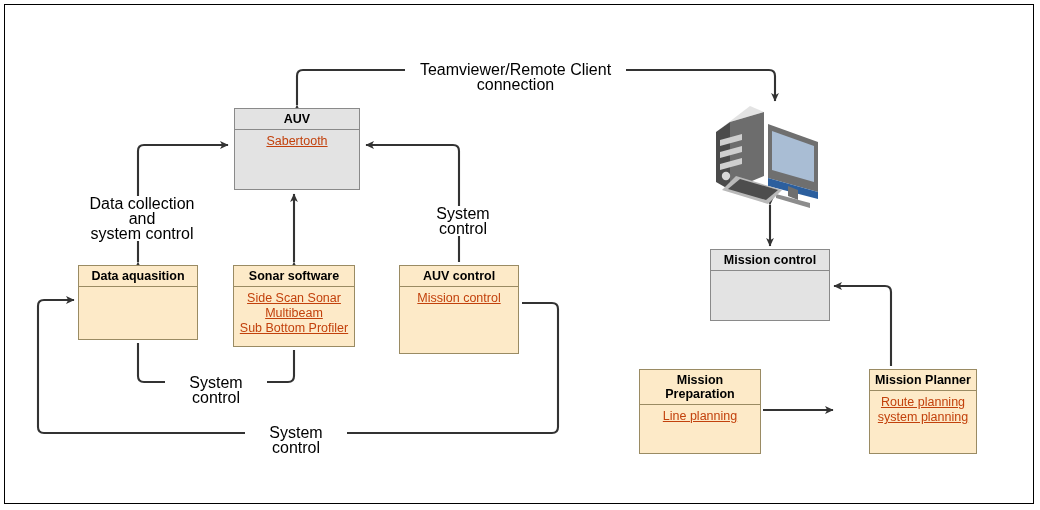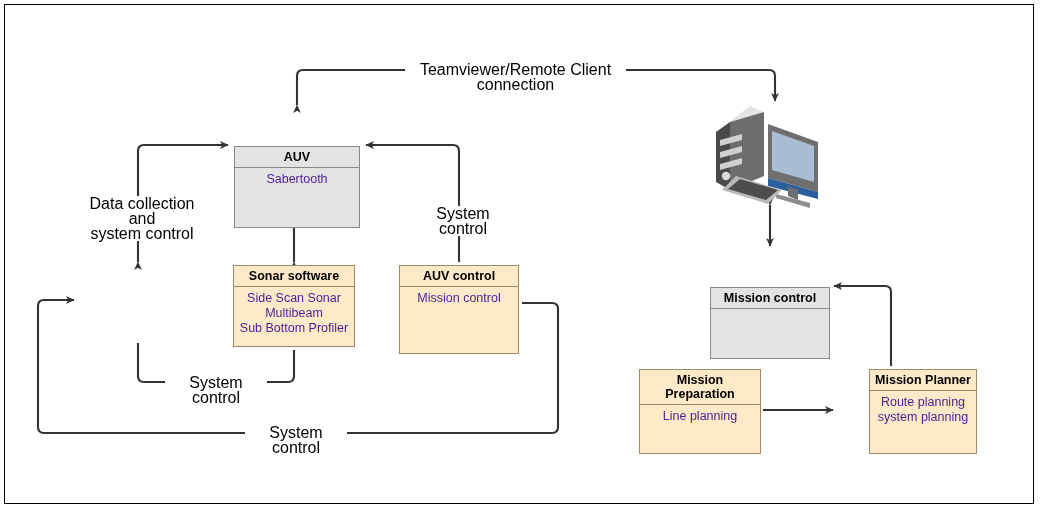--- a/index.html
+++ b/index.html
@@ -1,28 +1,28 @@
 <!DOCTYPE html>
 <html><head>
 <meta charset="utf-8">
 <style>
   html,body{margin:0;padding:0;background:#ffffff;}
   body{font-family:"Liberation Sans", sans-serif;}
   #canvas{position:relative;width:1040px;height:510px;background:#ffffff;overflow:hidden;}
   #frame{position:absolute;left:4px;top:4px;width:1030px;height:500px;border:1px solid #000;box-sizing:border-box;}
   svg#wires{position:absolute;left:0;top:0;width:1040px;height:510px;}
   .box{position:absolute;box-sizing:border-box;border:1px solid #6e6a50;}
-  .box.grey{background:#e3e3e3;border:1px solid #8a8a8a;margin-top:38px;}
+  .box.grey{background:#e3e3e3;border:1px solid #8a8a8a;}
   .box.yellow{background:#fdeac8;border:1px solid #9a8b63;}
   .box-title{box-sizing:border-box;width:100%;text-align:center;font-weight:bold;font-size:12.5px;color:#000;
              padding:3px 2px 3px 2px;line-height:14px;}
   .box.grey .box-title{border-bottom:1px solid #8a8a8a;background:#e3e3e3;}
   .box.yellow .box-title{border-bottom:1px solid #9a8b63;background:#fdeac8;}
-  .box-body{box-sizing:border-box;width:100%;text-align:center;font-size:12.5px;color:#4c1d95;
-            padding-top:4px;line-height:15px;white-space:pre-line;}
+  .box-body{box-sizing:border-box;width:100%;text-align:center;font-size:12.5px;color:#c2410c;
+            padding-top:4px;line-height:15px;white-space:pre-line;text-decoration:underline;}
   .wire-label{position:absolute;font-size:16px;color:#000;text-align:center;background:#ffffff;
               line-height:15px;padding:0 3px;white-space:pre-line;}
   #pc{position:absolute;}
 </style>
 </head>
 <body>
 
 <div id="canvas">
 
   <div id="frame"></div>
@@ -73,20 +73,24 @@
 
     <polygon points="30,72 76,86 62,100 16,86" fill="#b9b9b9"></polygon>
     <polygon points="34,75 72,86 60,96 22,85" fill="#4d4d4d"></polygon>
   </svg>
 
   <div class="box grey" style="left:234px; top:108px; width:126px; height:82px;">
     <div class="box-title">AUV</div>
     <div class="box-body">Sabertooth</div>
   </div>
 
+  <div class="box yellow" style="left:78px; top:265px; width:120px; height:75px;">
+    <div class="box-title">Data aquasition</div>
+    <div class="box-body"></div>
+  </div>
 
   <div class="box yellow" style="left:233px; top:265px; width:122px; height:82px;">
     <div class="box-title">Sonar software</div>
     <div class="box-body">Side Scan Sonar
 Multibeam
 Sub Bottom Profiler</div>
   </div>
 
   <div class="box yellow" style="left:399px; top:265px; width:120px; height:89px;">
     <div class="box-title">AUV control</div>

